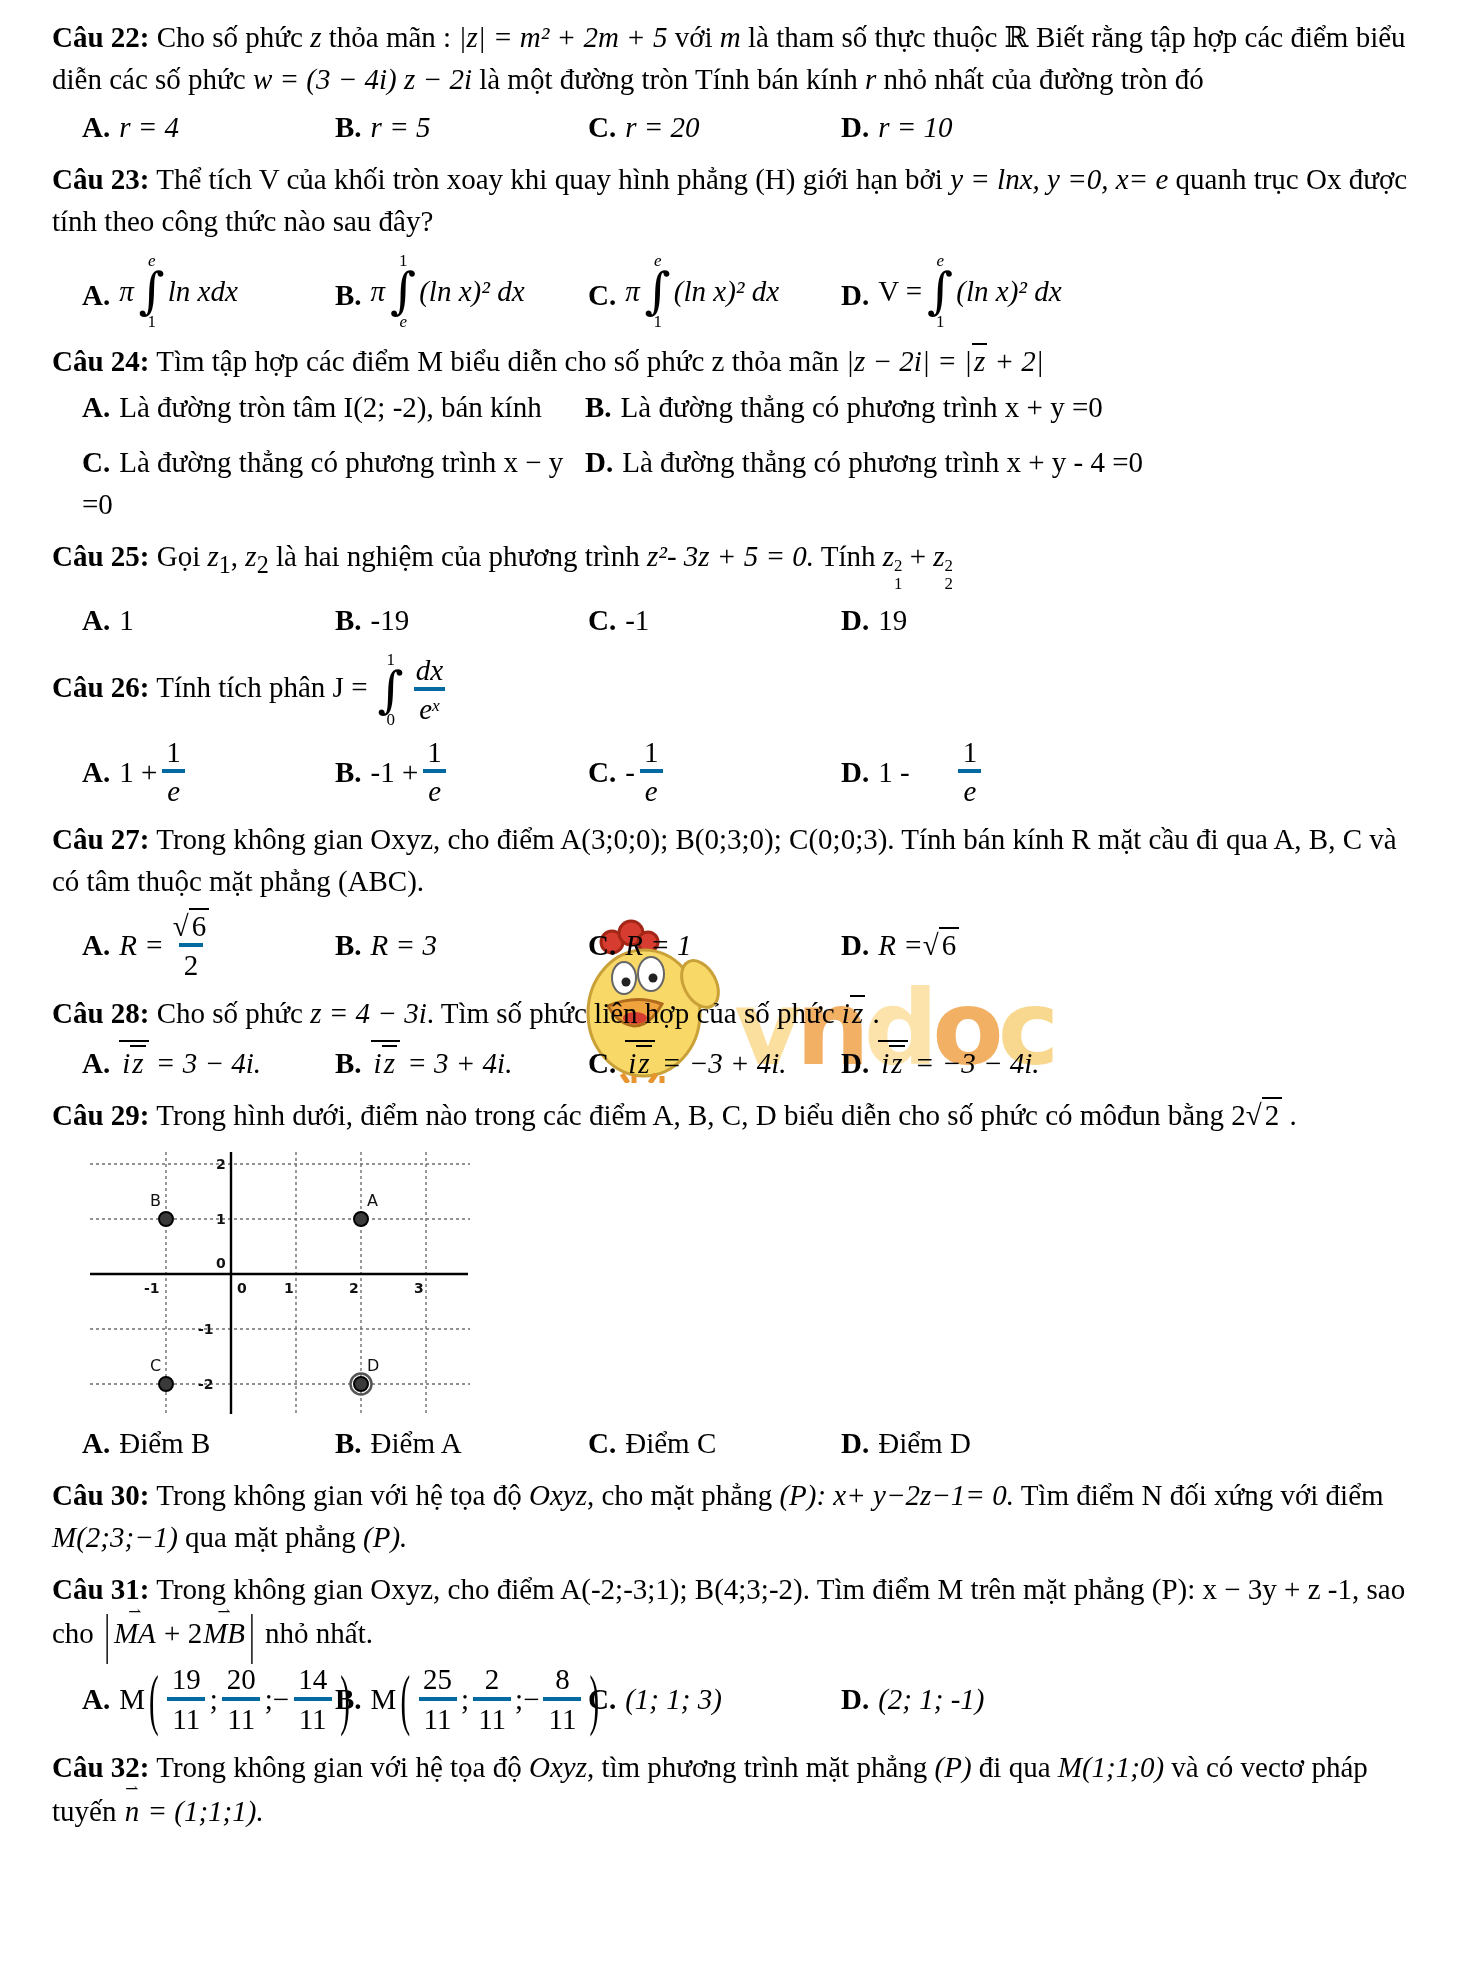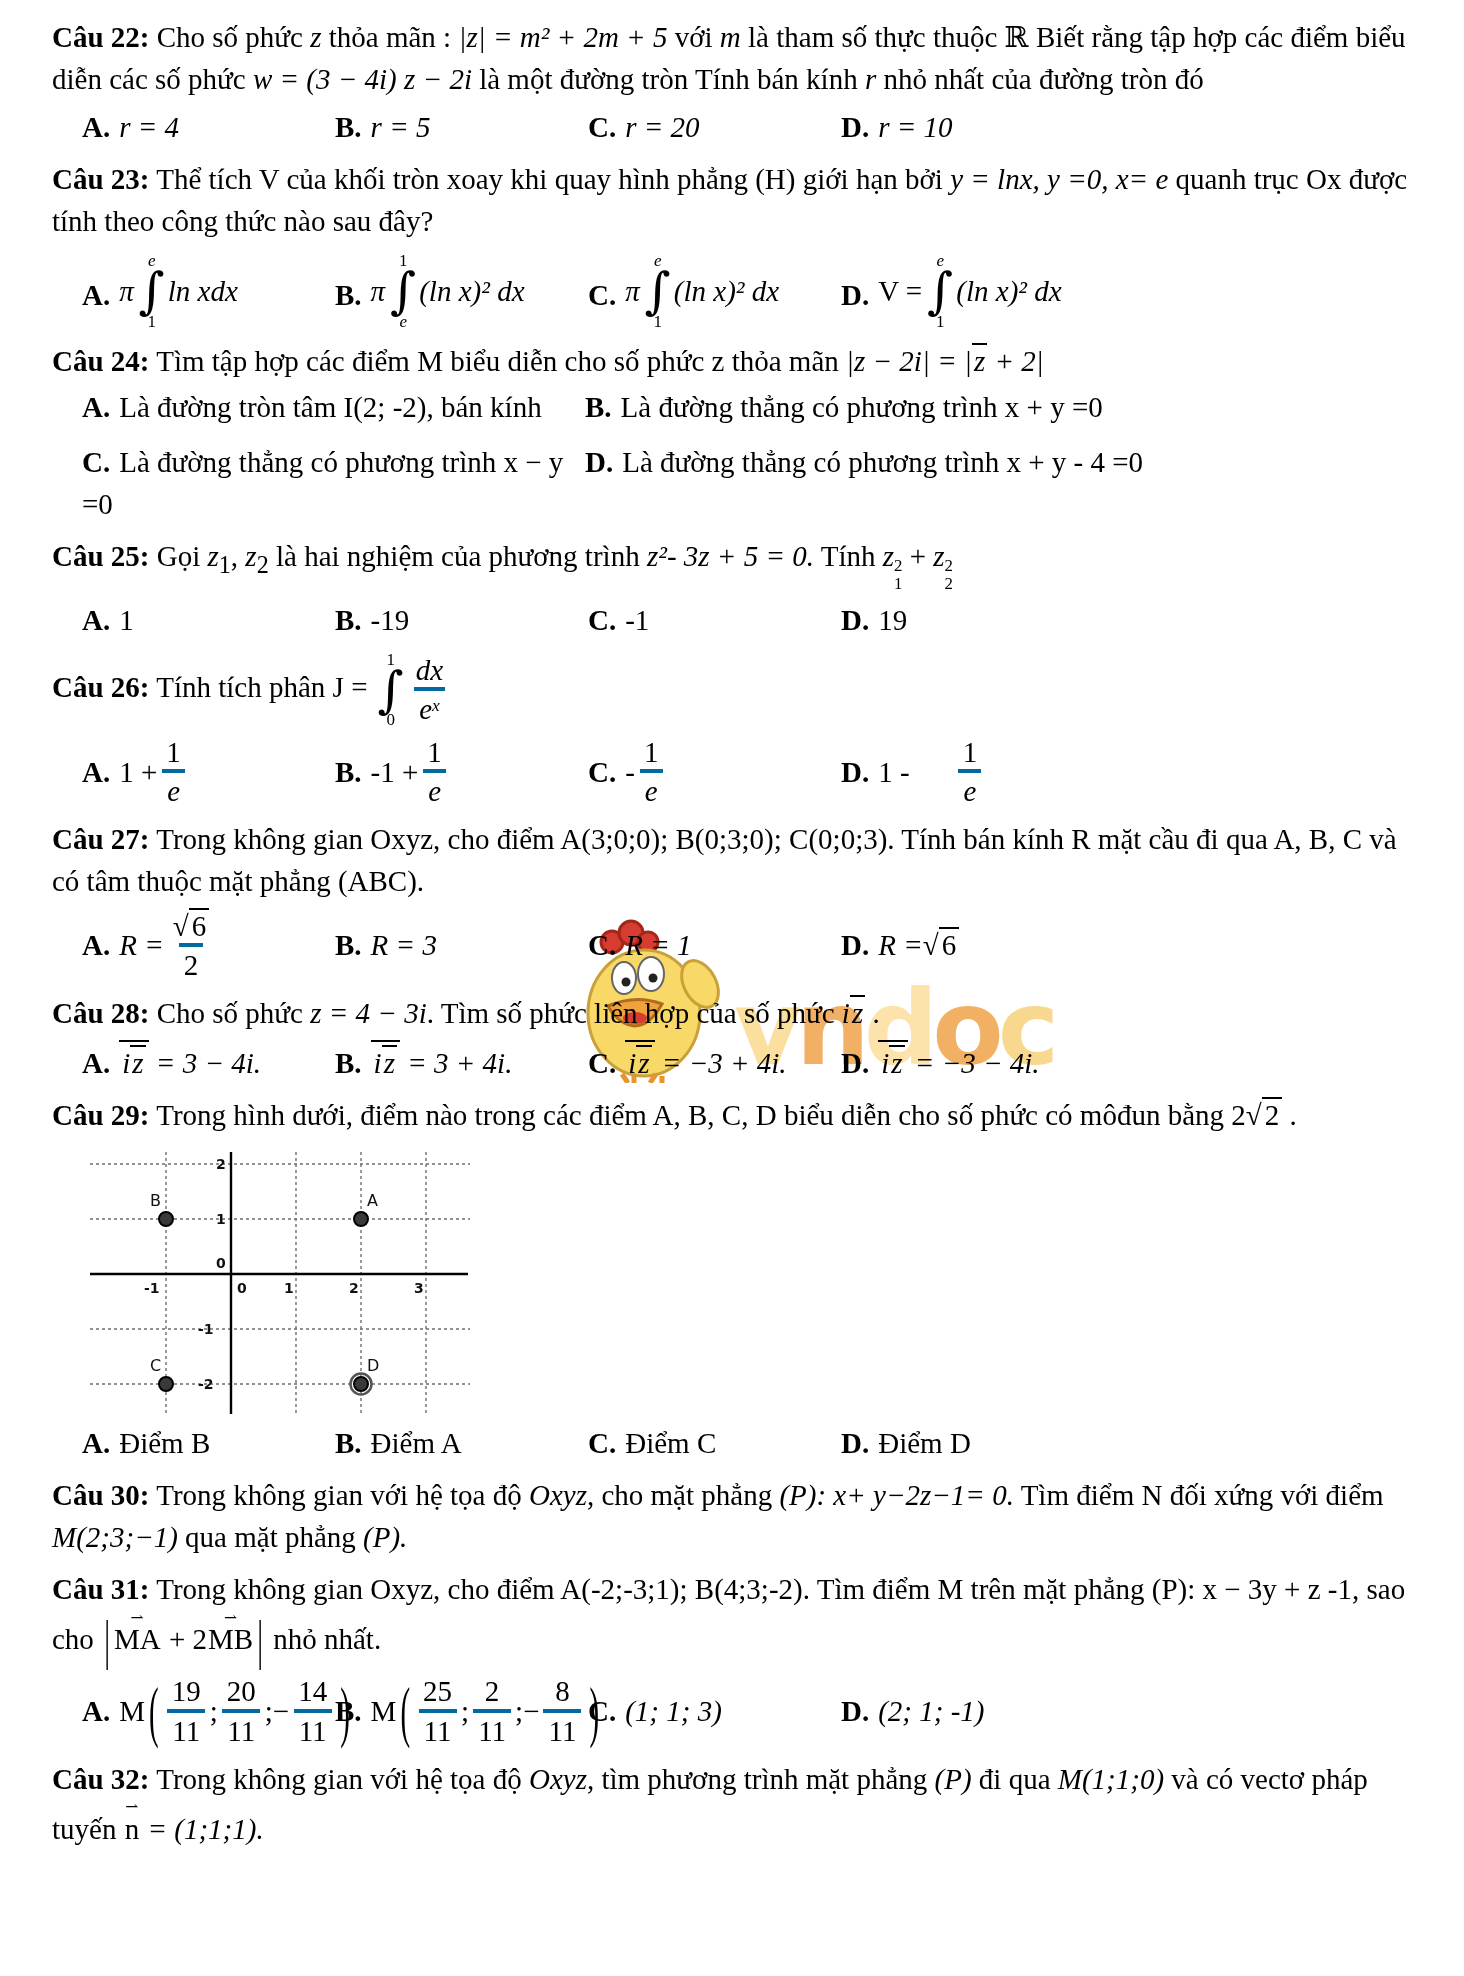--- a/index.html
+++ b/index.html
@@ -44,21 +44,21 @@
   .rad { border-top:2px solid #000; padding:0 3px; }
 
   
   .ol  { display:inline-block; border-top:2px solid #000; padding:1px 2px 0; line-height:1.05; }
   .ol2 { display:inline-block; border-top:2px solid #000; padding:3px 3px 0; line-height:1.05; }
 
   
   .ss { display:inline-flex; flex-direction:column; align-items:flex-start; font-size:.58em; line-height:1.05; vertical-align:-.35em; }
 
   
-  .vec { position:relative; display:inline-block; margin:8px 1px; }
+  .vec { position:relative; display:inline-block; font-style:italic; margin:2px 1px; }
   .vec::after { content:"⇀"; position:absolute; left:50%; transform:translateX(-50%); top:-.78em; font-size:.55em; font-style:normal; }
   .tb { display:inline-block; transform:scaleY(1.9); margin:0 3px; }
   .bigp { display:inline-block; transform:scaleY(2.3); margin:0 4px; font-weight:400; }
 
   
   .figure { margin:16px 0 8px 38px; }
   .figure svg { display:block; }
   .grid { stroke:#6e6e6e; stroke-width:1.4; stroke-dasharray:3 3; }
   .axis { stroke:#000; stroke-width:2.4; }
   .tick { font-family:"DejaVu Sans",sans-serif; font-size:14px; font-weight:bold; fill:#111; }

